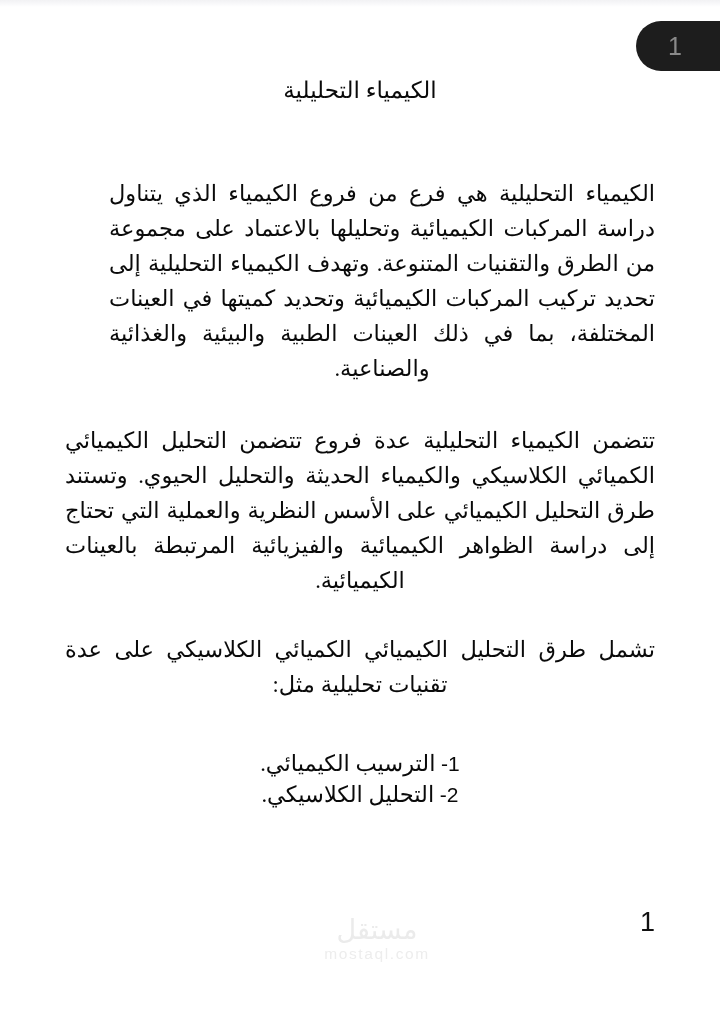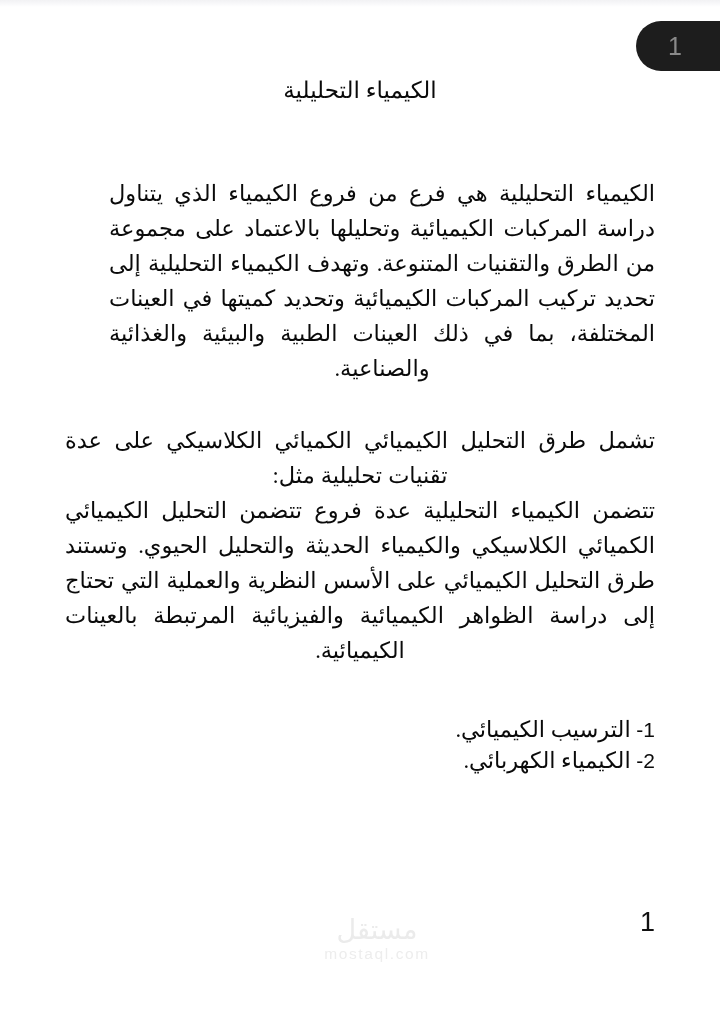--- a/index.html
+++ b/index.html
@@ -92,21 +92,21 @@
   p.para.p3 { margin-bottom: 0; }
 
   .list-block {
     margin-top: 46px;
     text-align: right;
     padding-right: 0;
   }
   .list-item {
     font-size: 22.5px;
     line-height: 31px;
-    text-align: right;
+    text-align: center;
     white-space: nowrap;
     direction: rtl;
   }
   .list-index {
     font-family: "Liberation Sans", "DejaVu Sans", sans-serif;
     font-size: 21px;
   }
 
   
   .footer {
@@ -162,34 +162,34 @@
 </div>
 
 <div class="doc">
 
   <h1 class="doc-title">الكيمياء التحليلية</h1>
 
   <div class="body-block">
 
     <p class="para p1">الكيمياء التحليلية هي فرع من فروع الكيمياء الذي يتناول دراسة المركبات الكيميائية وتحليلها بالاعتماد على مجموعة من الطرق والتقنيات المتنوعة. وتهدف الكيمياء التحليلية إلى تحديد تركيب المركبات الكيميائية وتحديد كميتها في العينات المختلفة، بما في ذلك العينات الطبية والبيئية والغذائية والصناعية.</p>
 
+    <p class="para p2">تتضمن الكيمياء التحليلية عدة فروع تتضمن التحليل الكيميائي الكميائي الكلاسيكي والكيمياء الحديثة والتحليل الحيوي. وتستند طرق التحليل الكيميائي على الأسس النظرية والعملية التي تحتاج إلى دراسة الظواهر الكيميائية والفيزيائية المرتبطة بالعينات الكيميائية.</p>
+
     <p class="para p3">تشمل طرق التحليل الكيميائي الكميائي الكلاسيكي على عدة تقنيات تحليلية مثل:</p>
-
-    <p class="para p2">تتضمن الكيمياء التحليلية عدة فروع تتضمن التحليل الكيميائي الكميائي الكلاسيكي والكيمياء الحديثة والتحليل الحيوي. وتستند طرق التحليل الكيميائي على الأسس النظرية والعملية التي تحتاج إلى دراسة الظواهر الكيميائية والفيزيائية المرتبطة بالعينات الكيميائية.</p>
 
     <div class="list-block">
 
       <div class="list-item">
         <span class="list-index">1-</span>
         <span>الترسيب الكيميائي.</span>
       </div>
 
       <div class="list-item">
         <span class="list-index">2-</span>
-        <span>الكيمياء الكهربائي.</span>
+        <span>التحليل الكلاسيكي.</span>
       </div>
 
 
     </div>
   </div>
 </div>
 
 <div class="footer">
 
   <div class="watermark">

